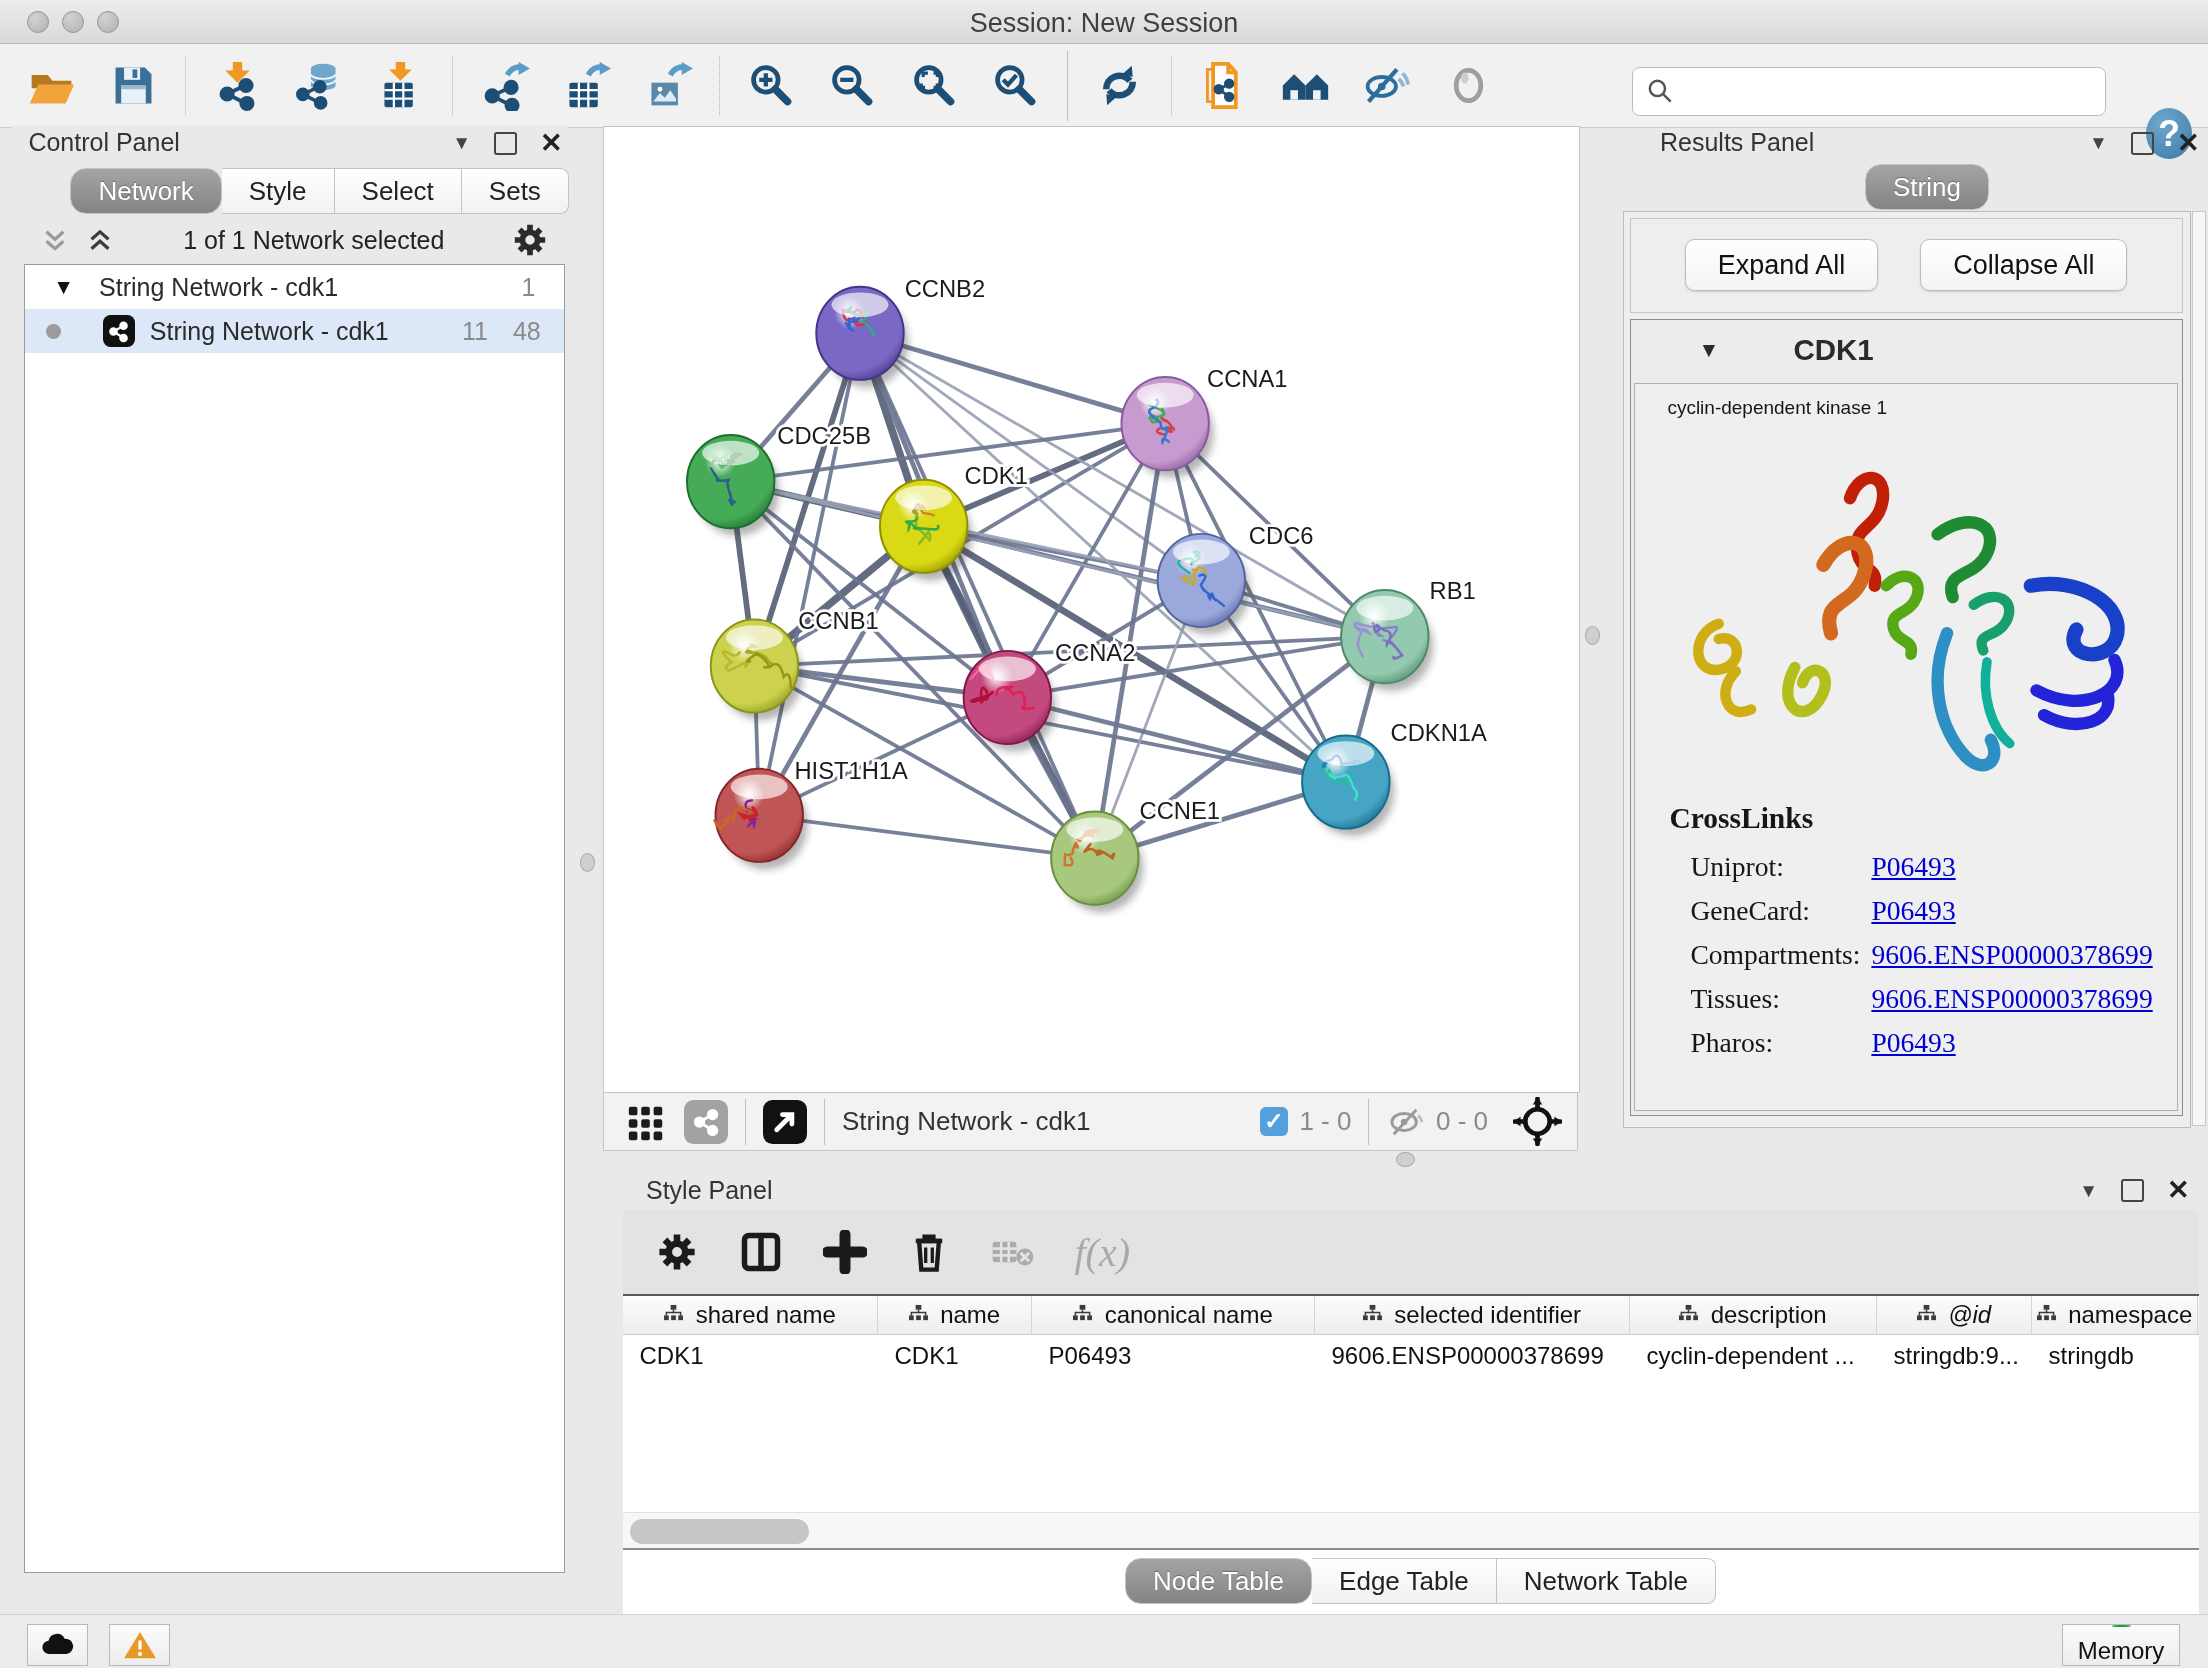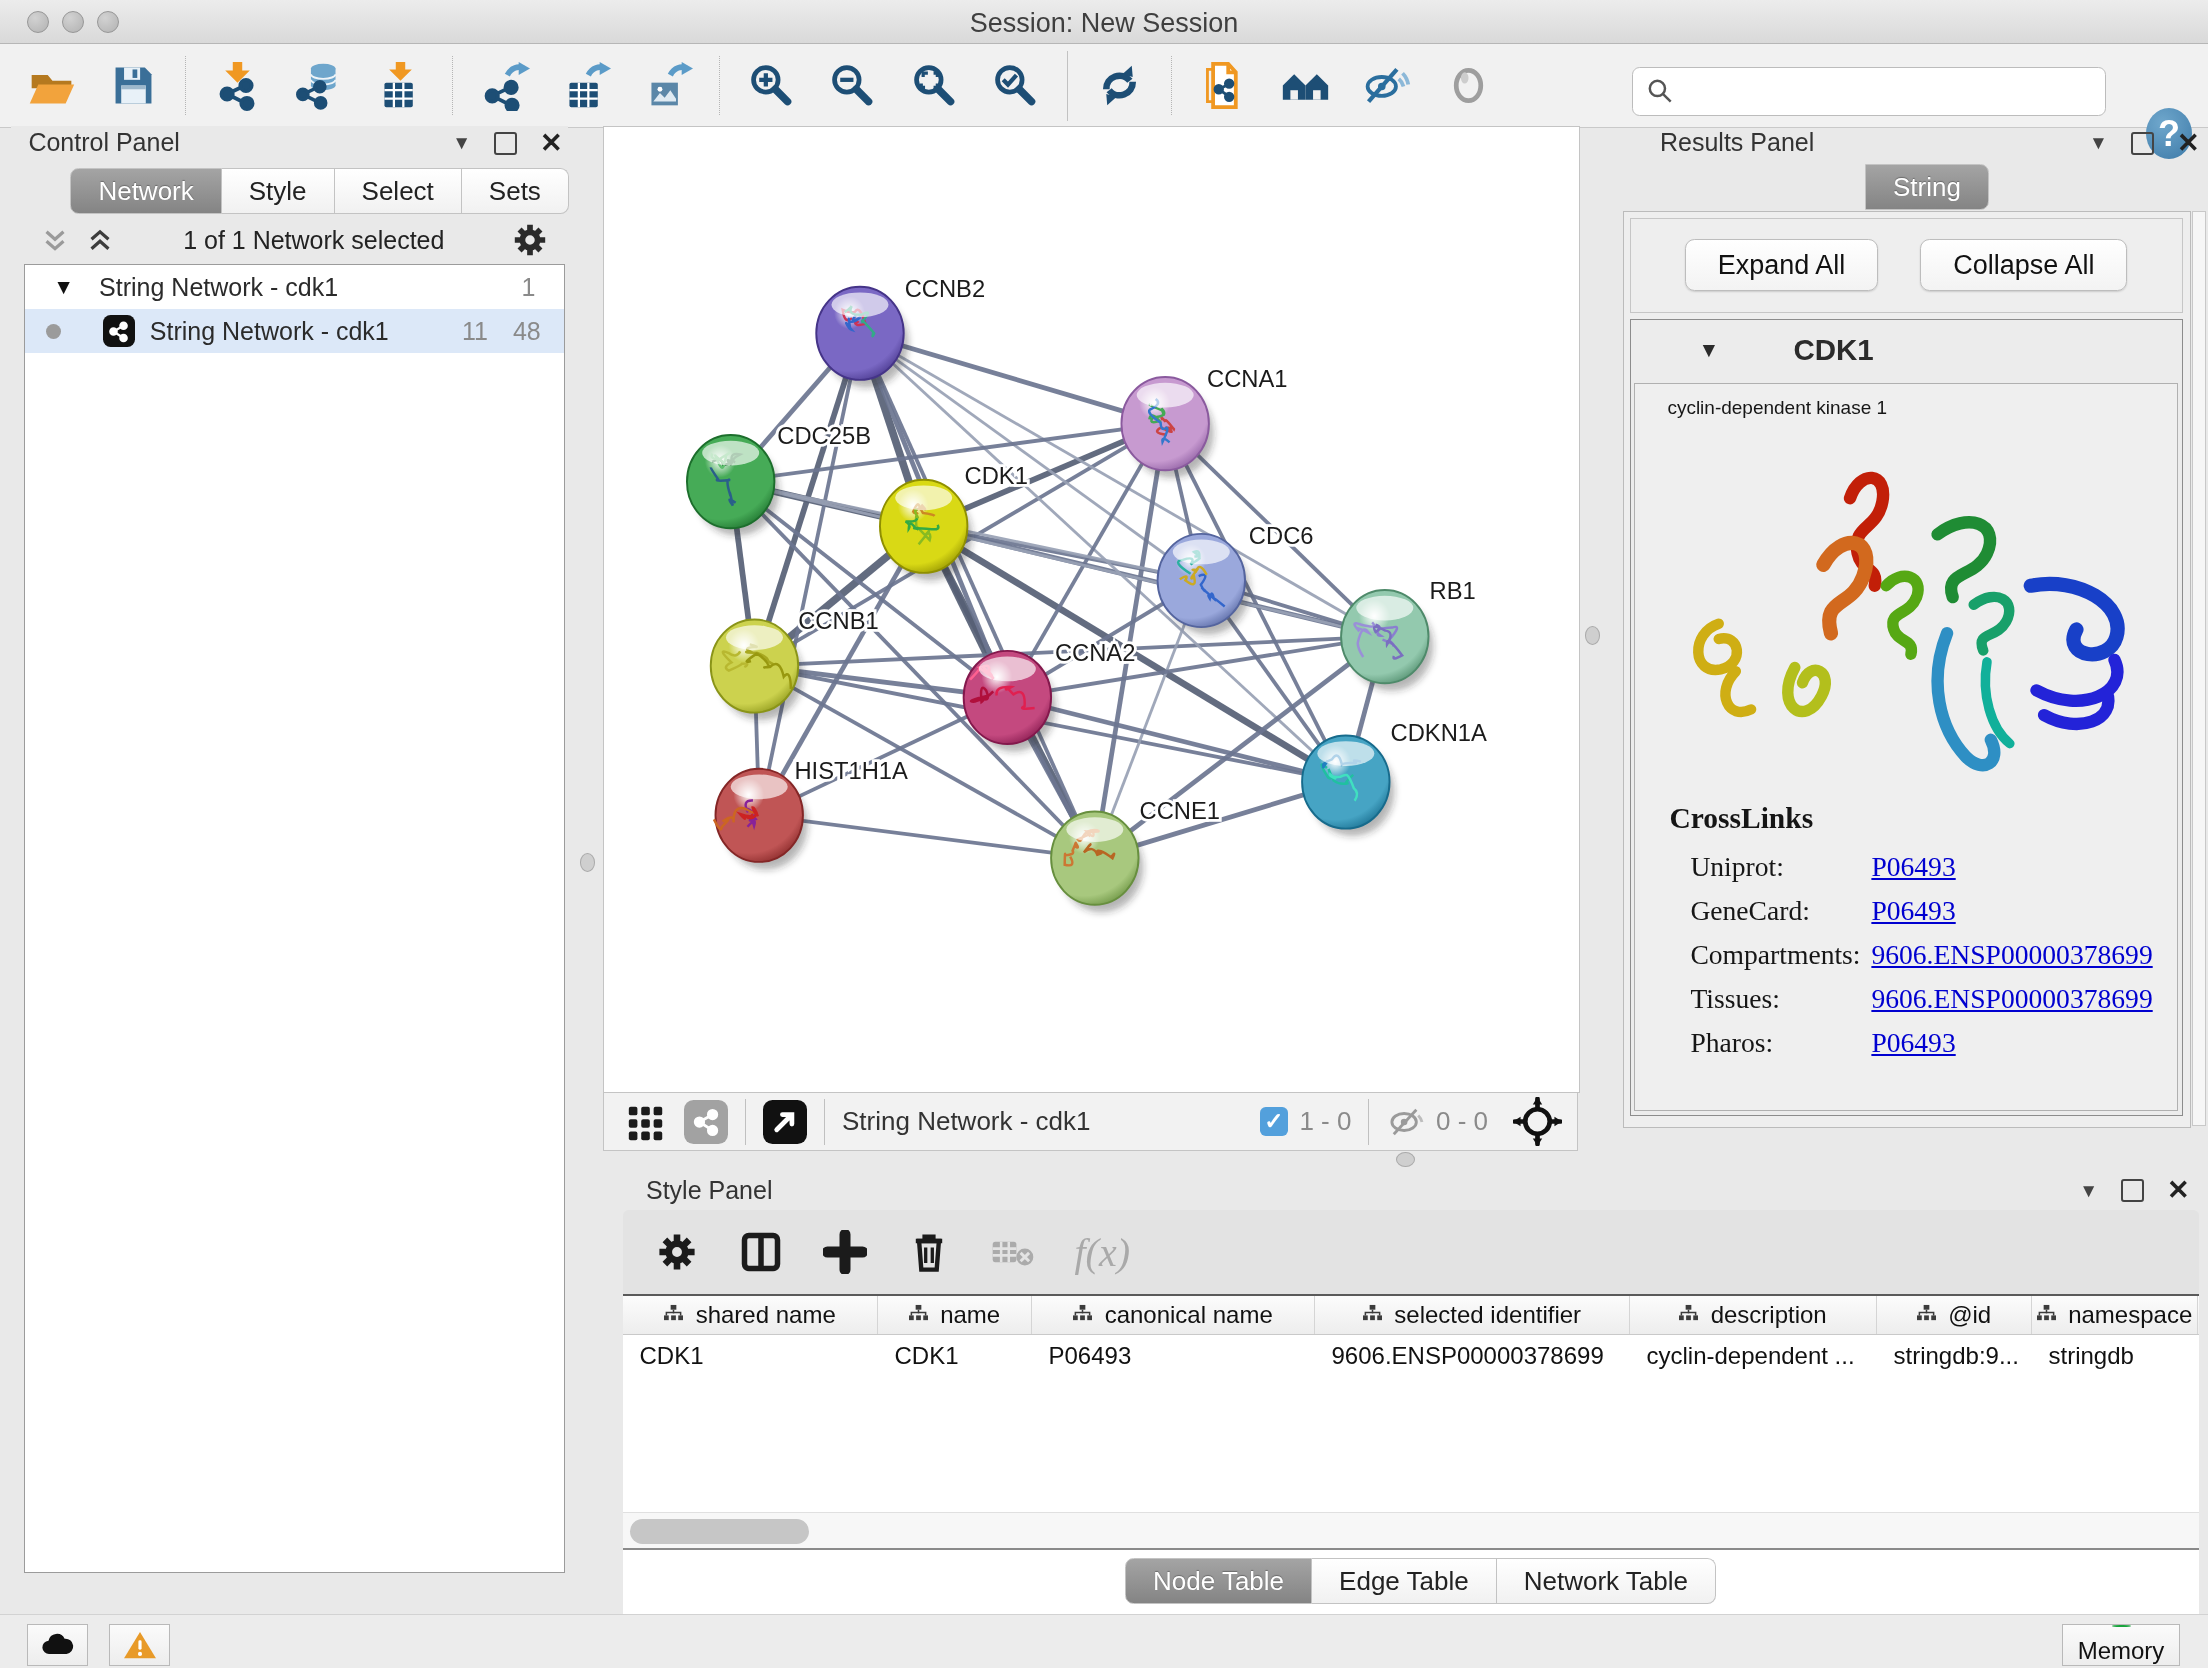--- a/index.html
+++ b/index.html
@@ -34,21 +34,21 @@
   .panel-controls{position:absolute;display:flex;align-items:center;gap:23px;}
   .pc-collapse{font-size:19px;color:#444;}
   .pc-float{width:19px;height:19px;border:2.9px solid #444;border-radius:2.9px;}
   .pc-close{font-size:27px;font-weight:bold;color:#222;line-height:19px;}
   
   .seg{display:flex;}
   .seg .tab{background:linear-gradient(#ffffff,#f1f1f1);border:1px solid #c3c3c3;border-left:none;
     font-size:26px;color:#222;padding:6.7px 27px;display:flex;align-items:center;justify-content:center;}
   .seg .tab:first-child{border-left:1px solid #c3c3c3;border-radius:8.6px 0 0 8.6px;}
   .seg .tab:last-child{border-radius:0 8.6px 8.6px 0;}
-  .seg .tab.active{background:linear-gradient(#a4a4a4,#848484);color:#fff;text-shadow:0 -1px 1px rgba(0,0,0,.3);}
+  .seg .tab.active{background:linear-gradient(#a4a4a4,#848484);color:#fff;text-shadow:0 -1px 1px rgba(0,0,0,.3);border-radius:16px;}
   
   .control-panel{position:absolute;left:11.4px;top:126px;width:557px;height:1481px;background:#e9e9e9;}
   .cp-tree-wrap{position:absolute;left:12.4px;top:138px;width:539px;height:1307px;background:#fff;border:1.9px solid #9b9b9b;}
   .cp-selrow{position:absolute;left:12.4px;top:93px;width:539px;height:42px;display:flex;align-items:center;}
   .tree-row{display:flex;align-items:center;height:44px;font-size:25px;}
   .tree-row .count{color:#8a8a8a;}
   .tree-row.selected{background:#dce8f8;}
   .share-badge{width:32px;height:32px;border-radius:7.6px;background:#111;display:inline-flex;align-items:center;justify-content:center;}
   .bullet{width:15px;height:15px;border-radius:50%;background:#9b9b9b;}
   
@@ -813,21 +813,21 @@
               <g fill="#3c3c3c">
                 <rect x="8" y="1" width="6" height="5"></rect>
                 <rect x="1" y="12" width="5" height="5"></rect>
                 <rect x="8.5" y="12" width="5" height="5"></rect>
                 <rect x="16" y="12" width="5" height="5"></rect>
               </g>
               <path d="M11 6 v4 M3.5 12 v-3 h15 v3" stroke="#3c3c3c" fill="none" stroke-width="1.6"></path>
             </svg></span>
           <span>description</span>
         </div>
-        <div class="th-cell" style="width: 155px;">
+        <div class="th-cell" style="width: 155px; font-style: italic;">
           <span><svg width="21" height="19" viewBox="0 0 22 20">
               <g fill="#3c3c3c">
                 <rect x="8" y="1" width="6" height="5"></rect>
                 <rect x="1" y="12" width="5" height="5"></rect>
                 <rect x="8.5" y="12" width="5" height="5"></rect>
                 <rect x="16" y="12" width="5" height="5"></rect>
               </g>
               <path d="M11 6 v4 M3.5 12 v-3 h15 v3" stroke="#3c3c3c" fill="none" stroke-width="1.6"></path>
             </svg></span>
           <span>@id</span>

